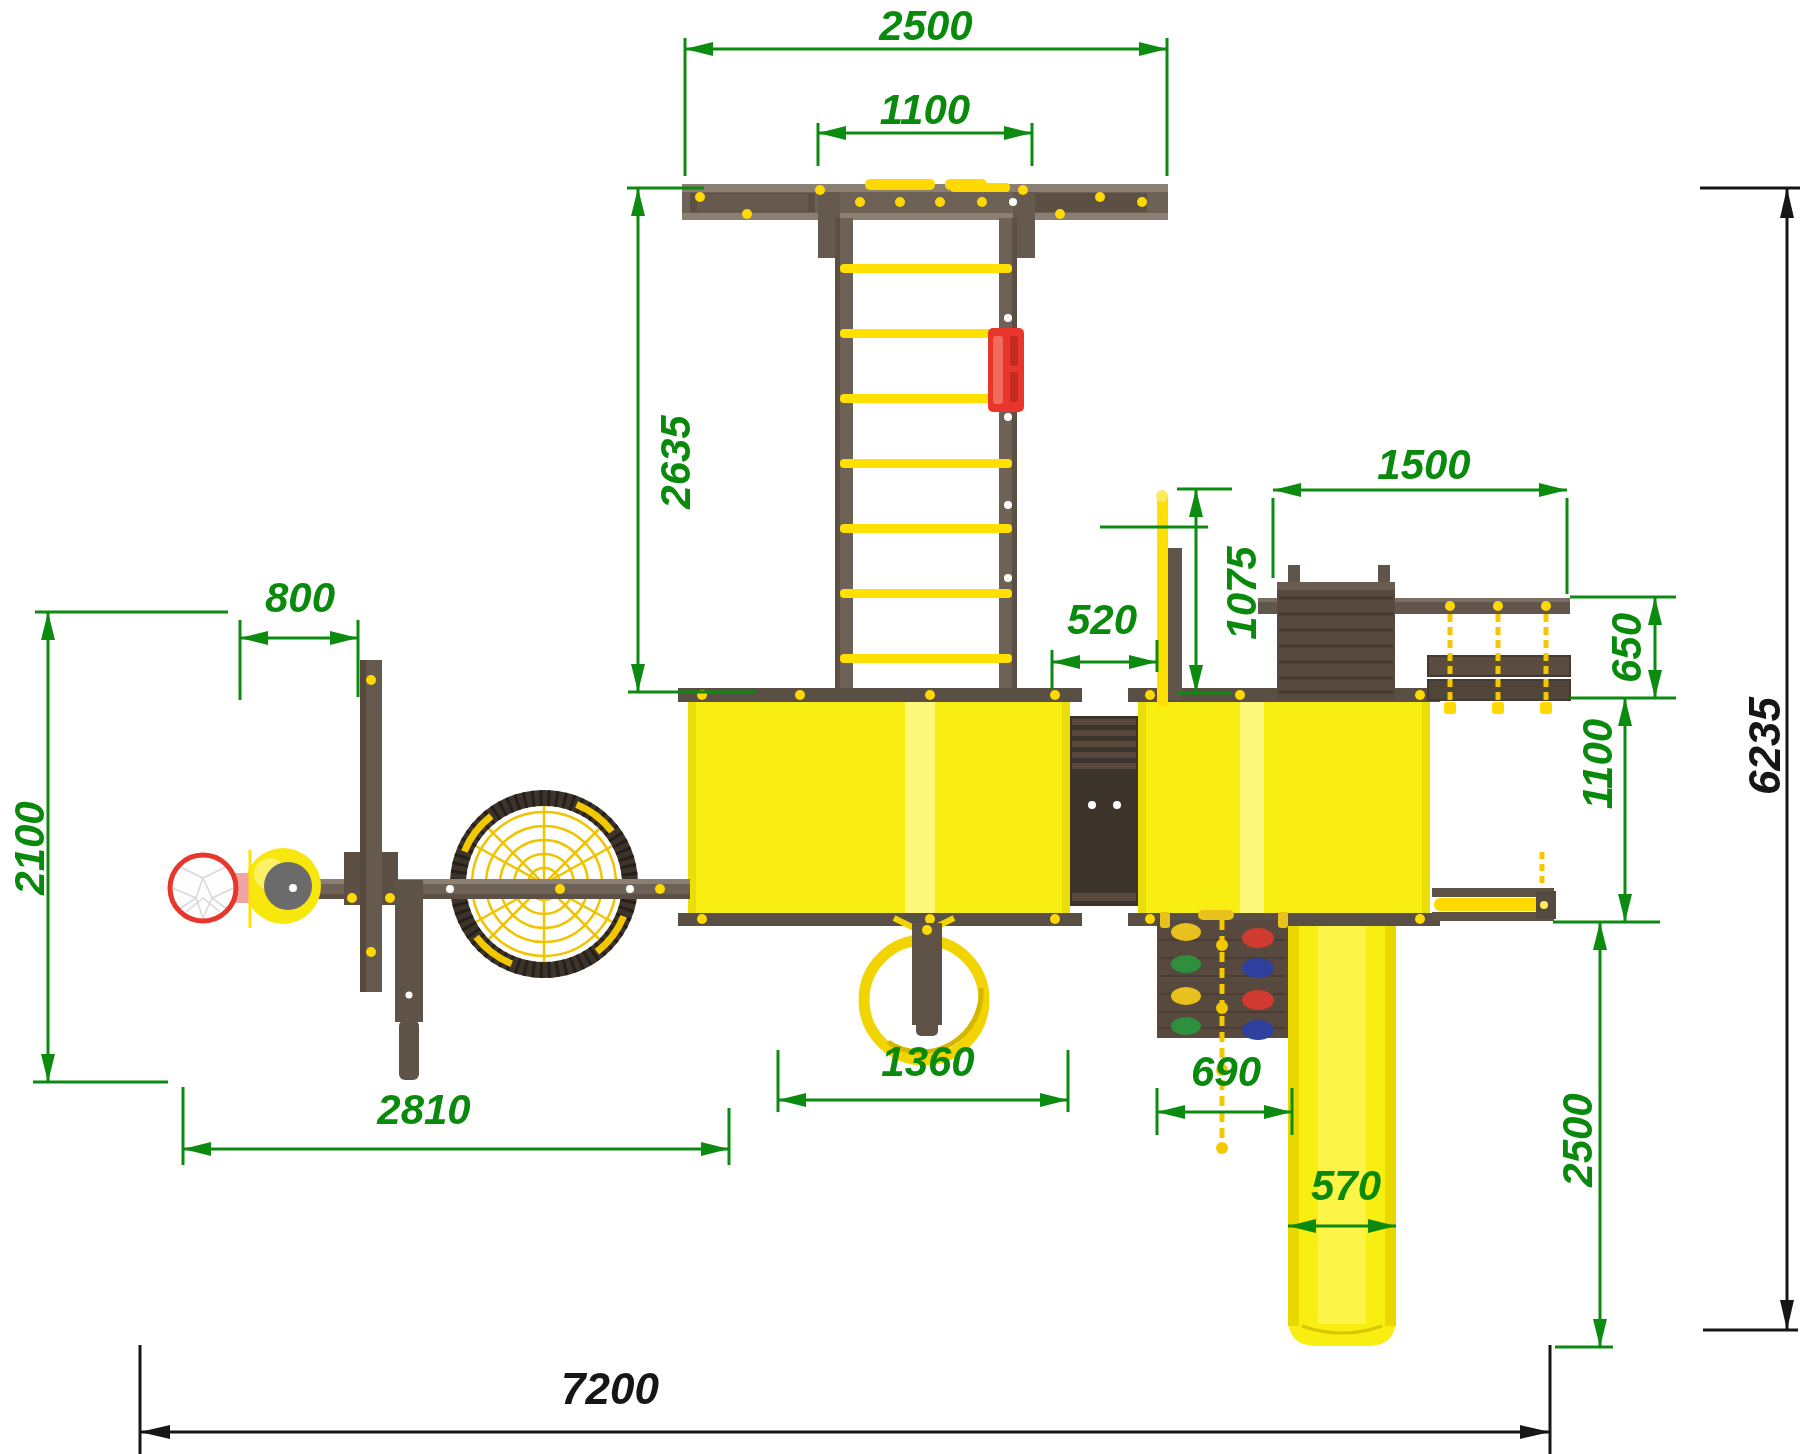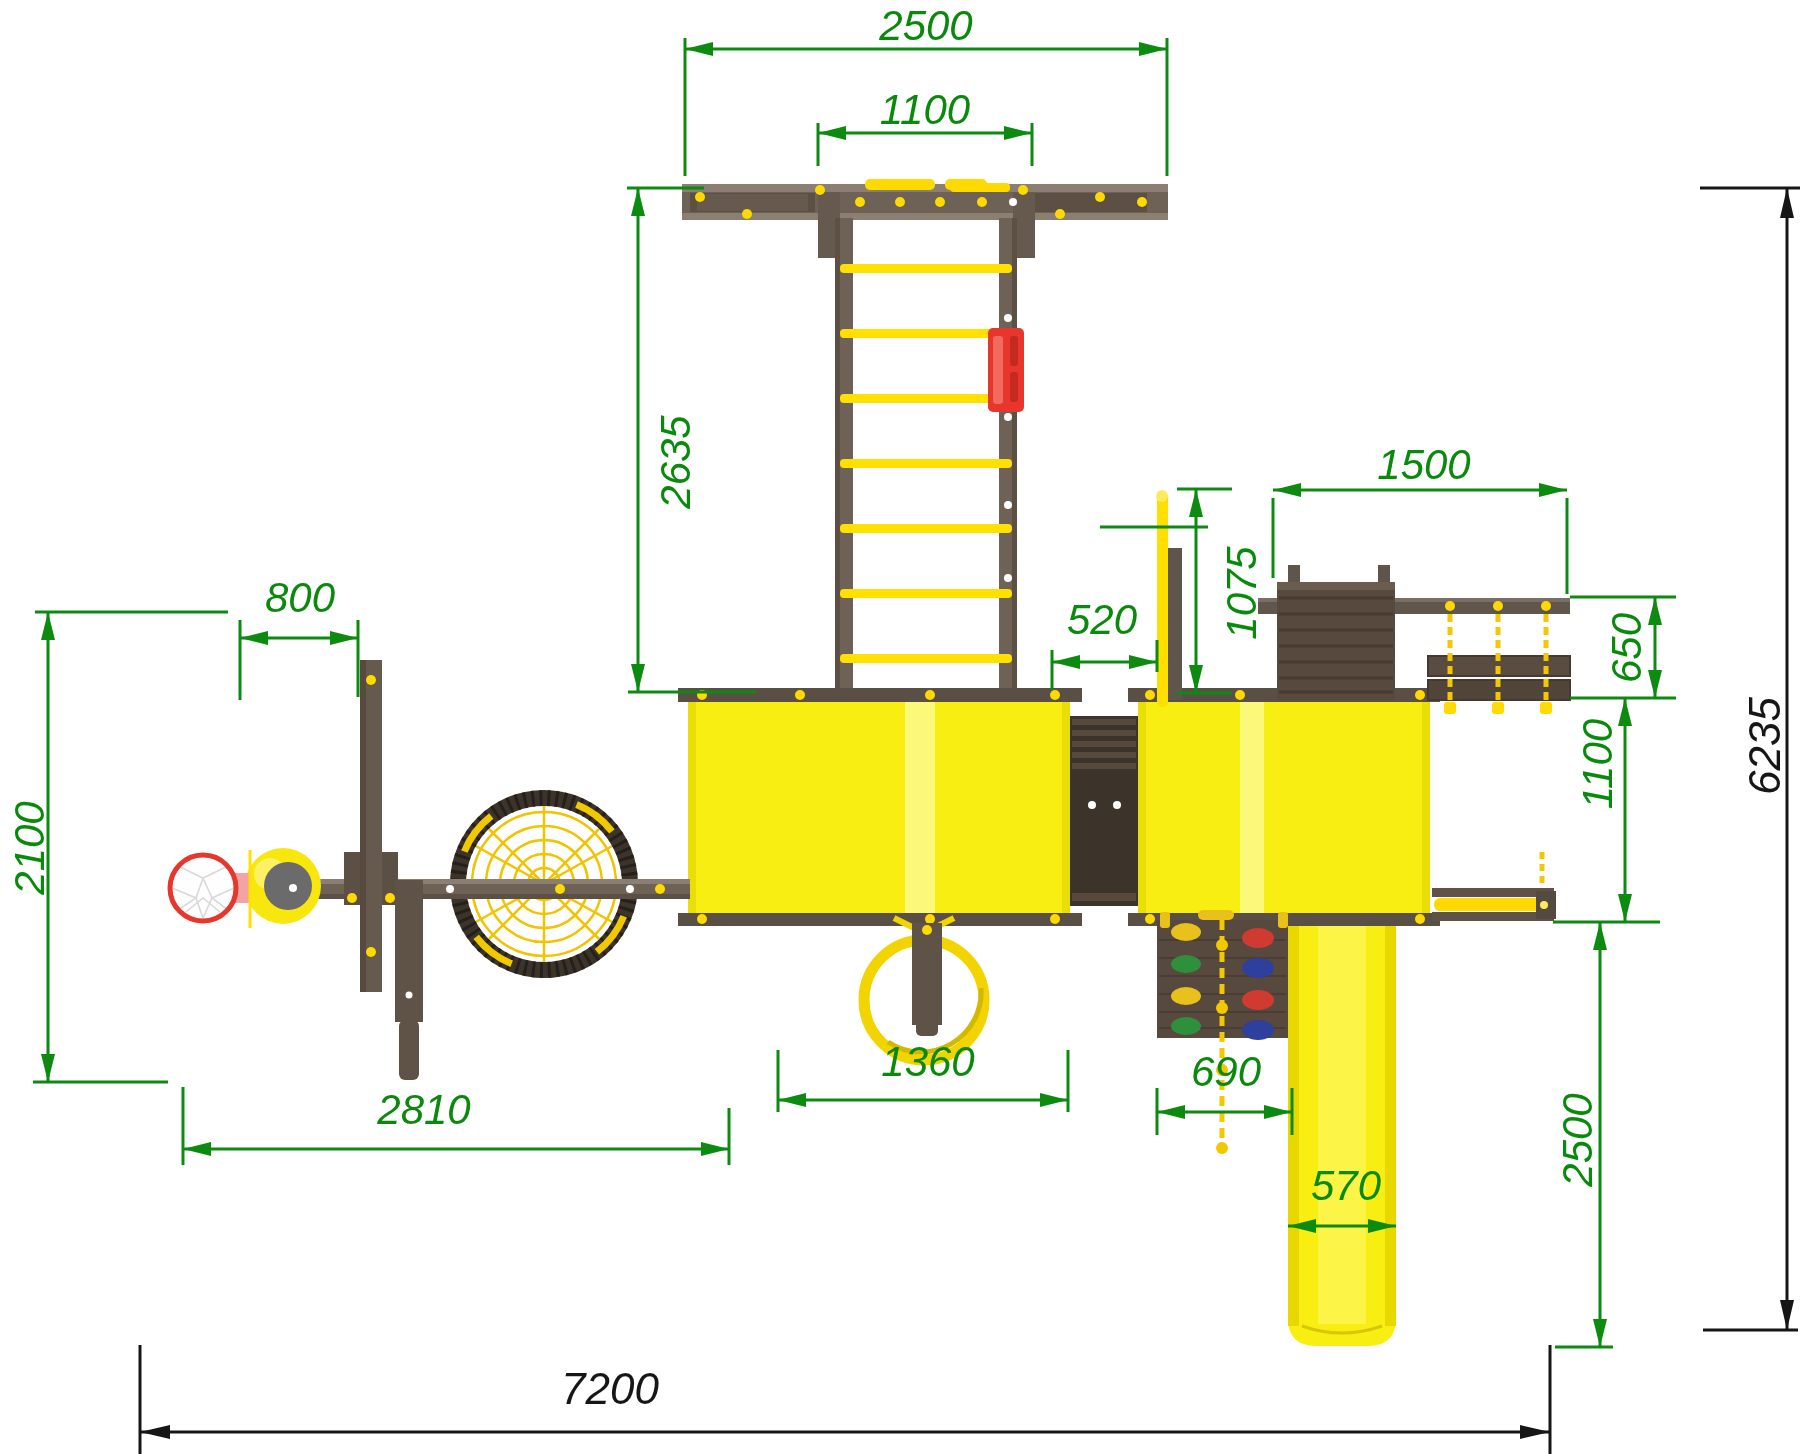--- a/index.html
+++ b/index.html
@@ -1,17 +1,17 @@
 <!DOCTYPE html>
 <html><head>
 <meta charset="utf-8">
 <style>
   html,body{margin:0;padding:0;background:#ffffff;}
   .canvas{position:relative;width:1800px;height:1454px;background:#ffffff;overflow:hidden;
-          font-family:"Liberation Sans",sans-serif;}
+          font-family:"Liberation Sans",sans-serif;font-weight:bold;}
   svg{position:absolute;left:0;top:0;}
   
   .dl{stroke:#0d8a10;stroke-width:3;fill:none;}
   .dt{stroke:#0d8a10;stroke-width:3;fill:none;}
   .da{fill:#0d8a10;stroke:none;}
   .dtx{fill:#0a8a0c;font-family:"Liberation Sans",sans-serif;font-style:italic;
        font-size:42px;text-anchor:middle;}
   
   .kl{stroke:#161616;stroke-width:3;fill:none;}
   .ka{fill:#161616;stroke:none;}

